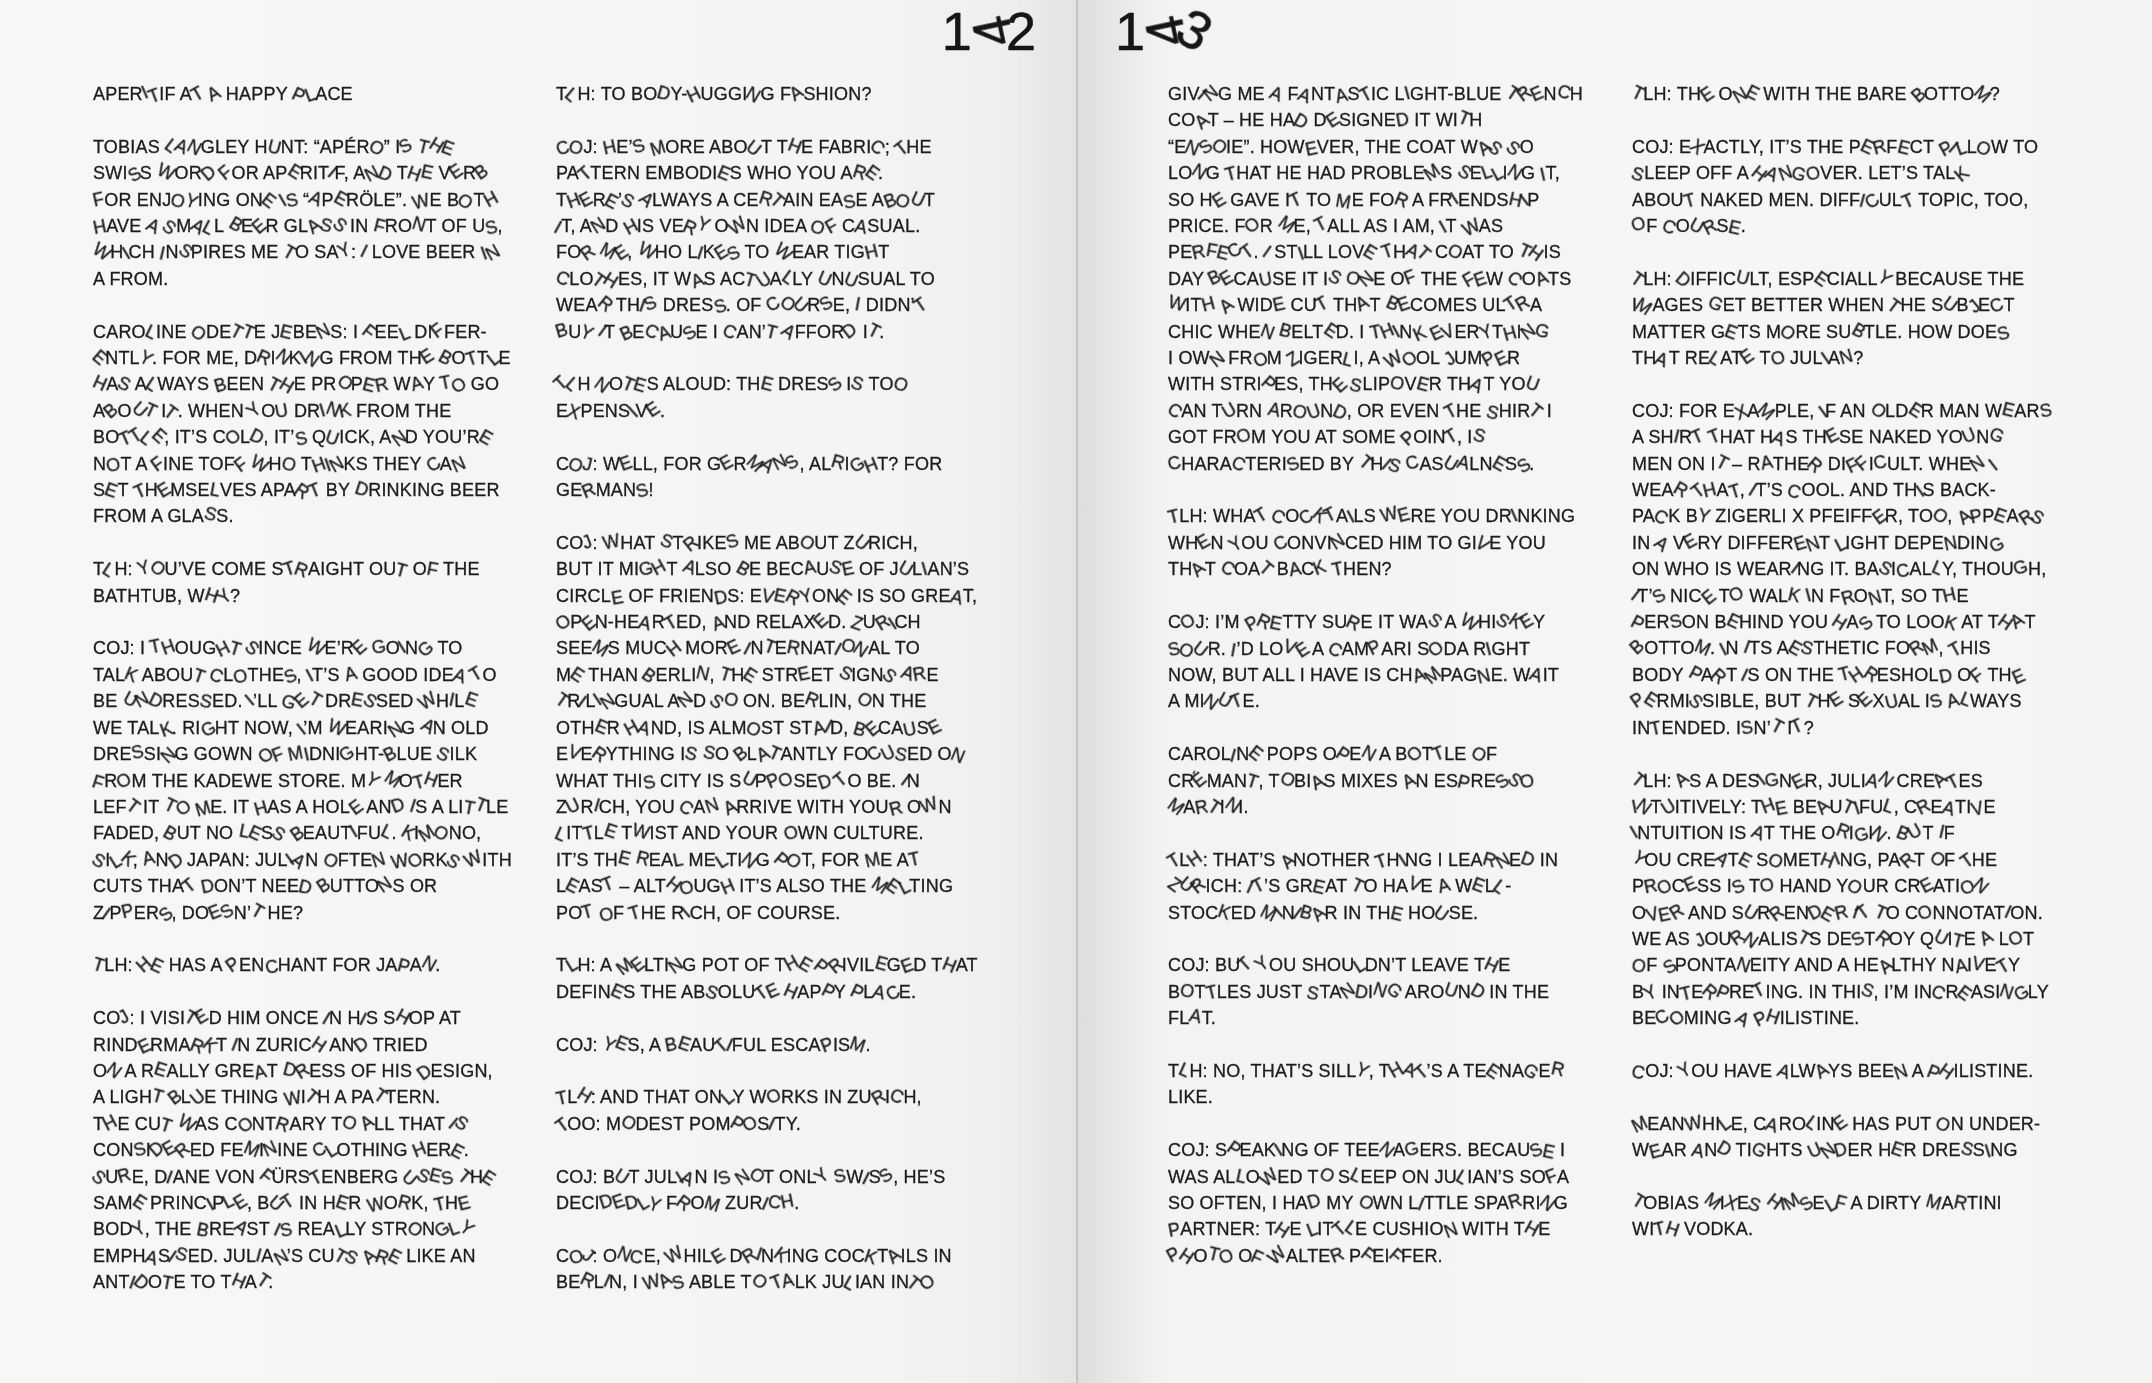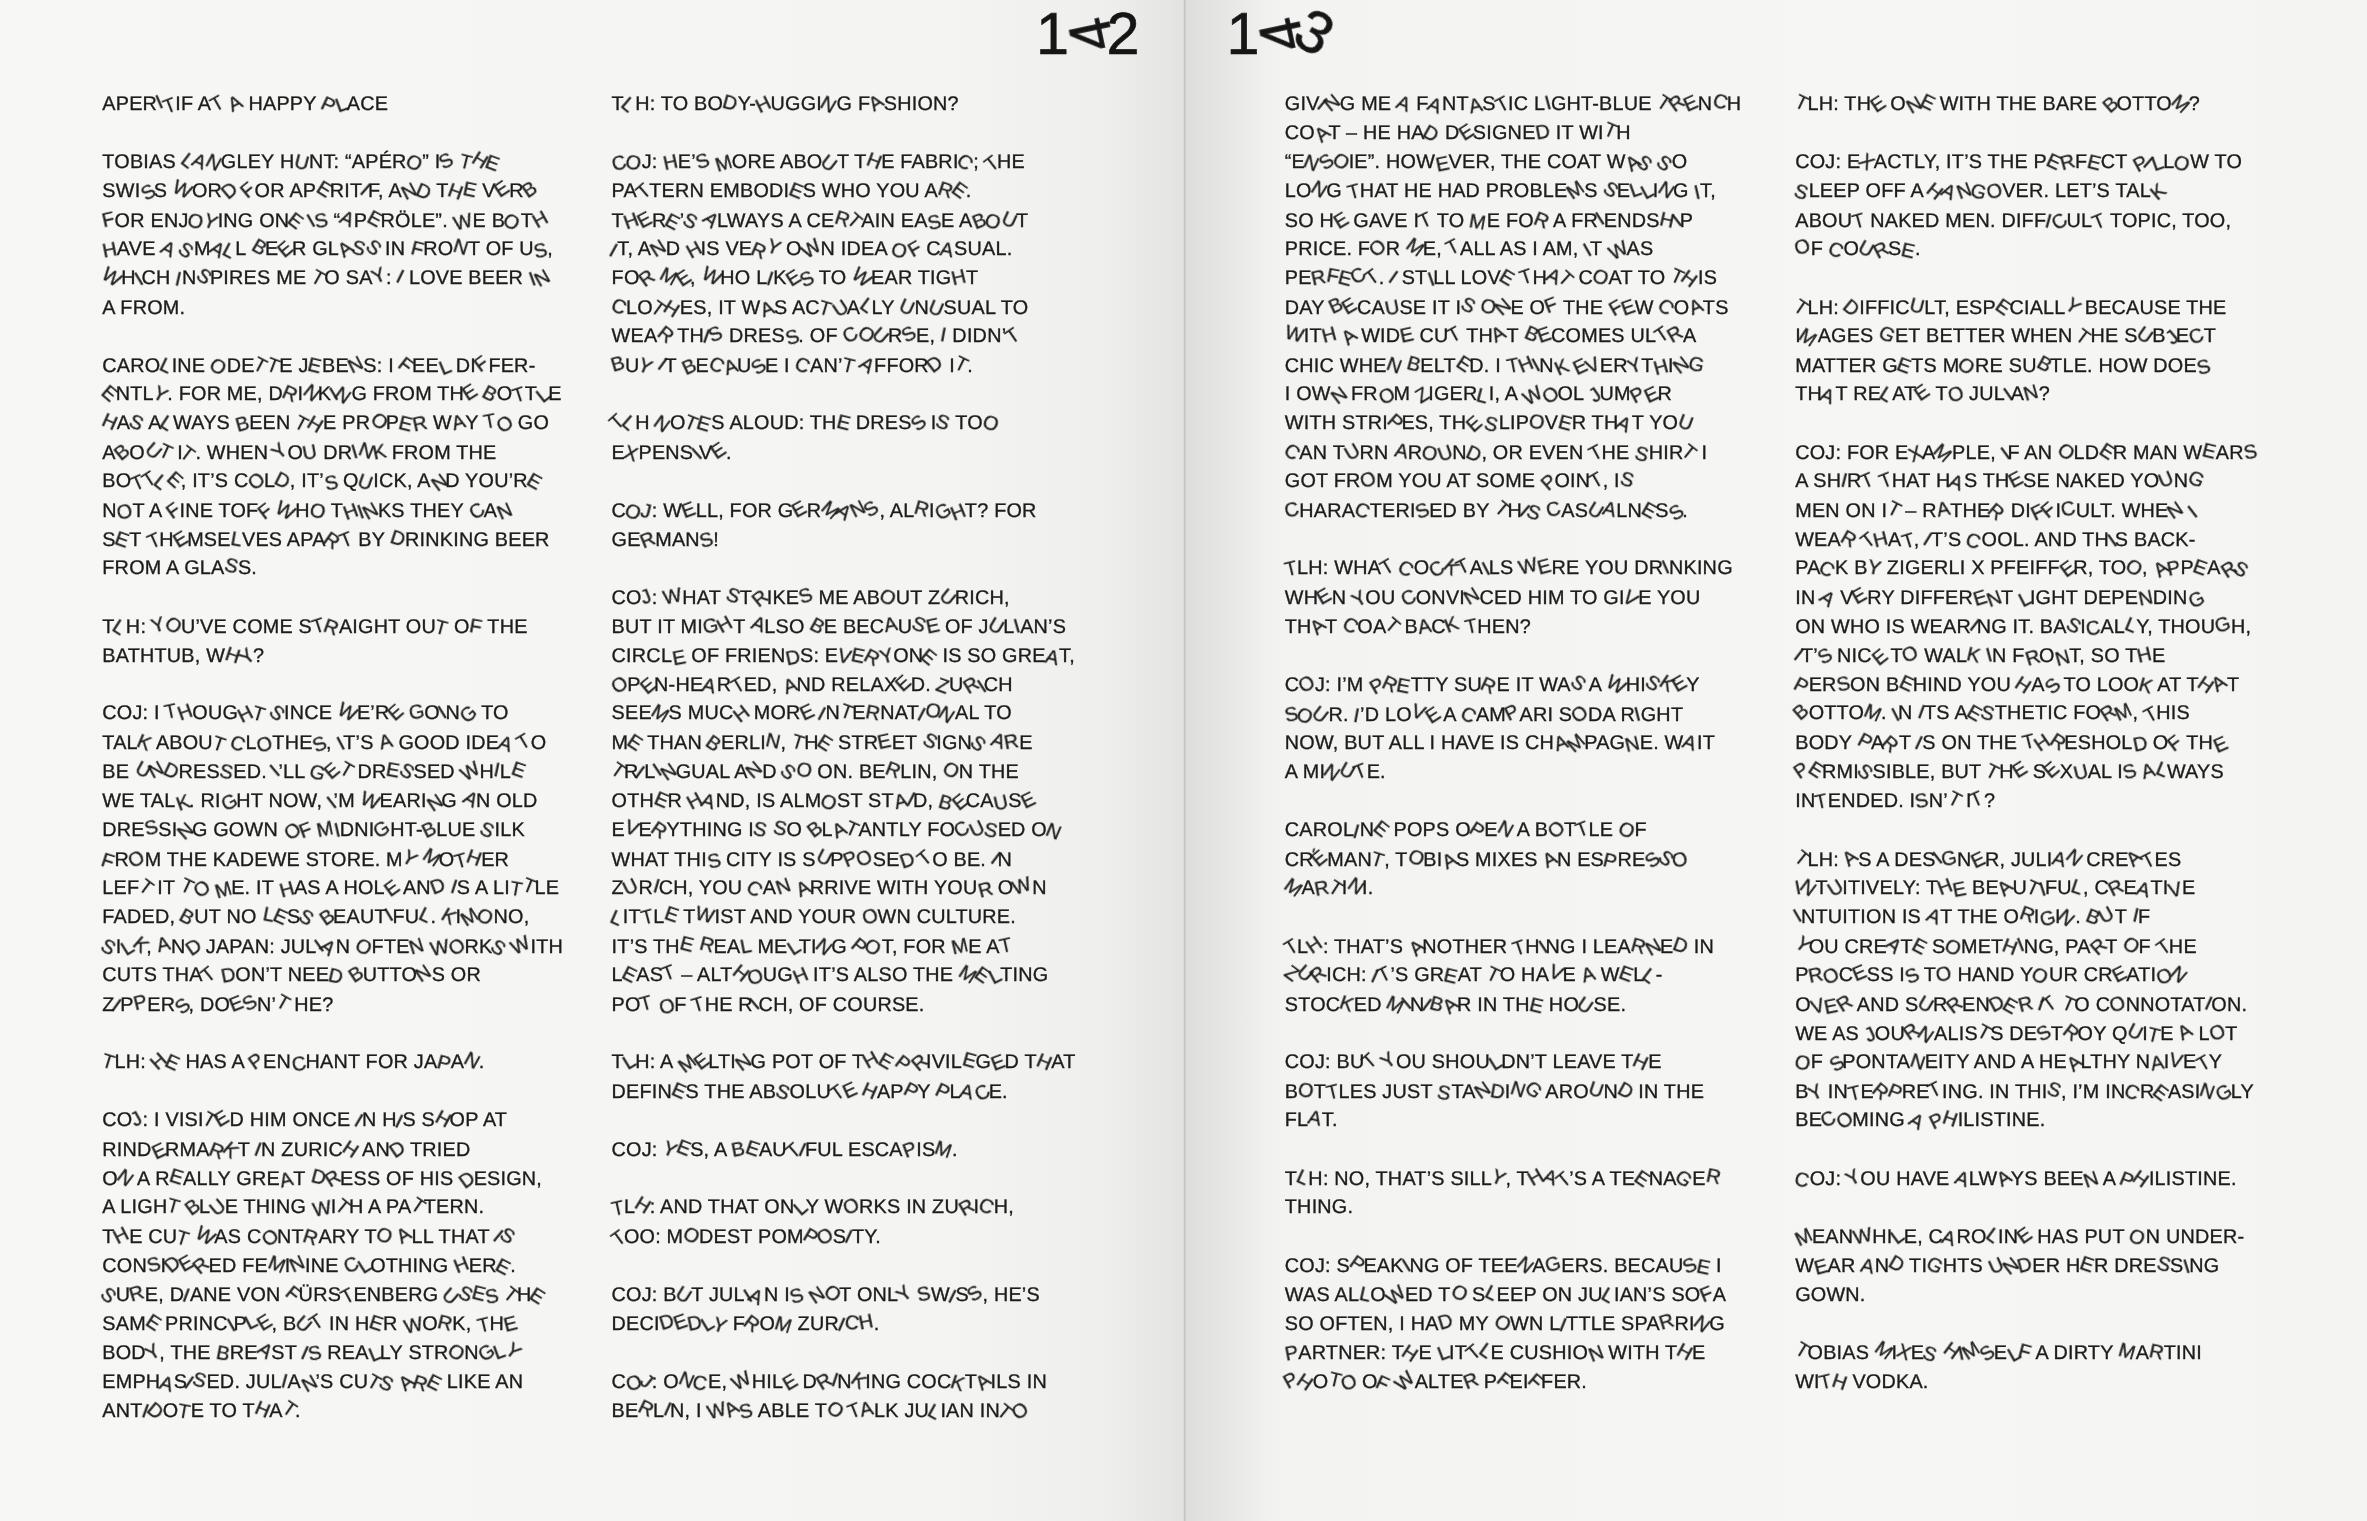--- a/index.html
+++ b/index.html
@@ -210,21 +210,21 @@
           <span class="ln"><span class="rot" style="transform: rotate(36.2deg) translateY(-1.5px);">Z</span><span class="rot" style="transform: rotate(40.9deg) translateY(-1.6px);">U</span><span class="rot" style="transform: rotate(-38.9deg) translateY(-0.6px);">R</span>ICH: <span class="rot" style="transform: rotate(24.4deg) translateY(1.4px);">I</span><span class="rot" style="transform: rotate(-26.1deg) translateY(-0.5px);">T</span>’S GR<span class="rot" style="transform: rotate(13.4deg) translateY(1.1px);">E</span>AT <span class="rot" style="transform: rotate(25deg) translateY(-0.1px);">T</span>O HA<span class="rot" style="transform: rotate(22.8deg) translateY(-2px);">V</span>E <span class="rot" style="transform: rotate(-15.8deg) translateY(-0.3px);">A</span> W<span class="rot" style="transform: rotate(20.3deg) translateY(-0.9px);">E</span>L<span class="rot" style="transform: rotate(36.8deg) translateY(1.3px);">L</span>-</span>
           <span class="ln">STOC<span class="rot" style="transform: rotate(19deg) translateY(-0.8px);">K</span>ED <span class="rot" style="transform: rotate(26.2deg) translateY(0.4px);">M</span><span class="rot" style="transform: rotate(-39.5deg) translateY(-1.4px);">I</span>N<span class="rot" style="transform: rotate(36.4deg) translateY(0.6px);">I</span><span class="rot" style="transform: rotate(15.1deg) translateY(-0.4px);">B</span><span class="rot" style="transform: rotate(-39.9deg) translateY(0.9px);">A</span>R IN TH<span class="rot" style="transform: rotate(13.6deg) translateY(1px);">E</span> HO<span class="rot" style="transform: rotate(33.9deg) translateY(1.1px);">U</span>SE.</span>
         </p>
       <p class="q">
           <span class="ln">COJ: BU<span class="rot" style="transform: rotate(-41.8deg) translateY(-1px);">T</span> <span class="rot" style="transform: rotate(-36.4deg) translateY(-1.6px);">Y</span>OU SHOU<span class="rot" style="transform: rotate(-31.9deg) translateY(1px);">L</span>DN’T LEAVE T<span class="rot" style="transform: rotate(24.3deg) translateY(0.3px);">H</span>E</span>
           <span class="ln">B<span class="rot" style="transform: rotate(11deg) translateY(-0.9px);">O</span>T<span class="rot" style="transform: rotate(-13.4deg) translateY(0.5px);">T</span>LES JUST <span class="rot" style="transform: rotate(10.6deg) translateY(1.4px);">S</span>TA<span class="rot" style="transform: rotate(-34.4deg) translateY(-1.4px);">N</span><span class="rot" style="transform: rotate(10deg) translateY(0.2px);">D</span>I<span class="rot" style="transform: rotate(18.3deg) translateY(-1.9px);">N</span><span class="rot" style="transform: rotate(40.9deg) translateY(-1.8px);">G</span> ARO<span class="rot" style="transform: rotate(18.9deg) translateY(-1.6px);">U</span>N<span class="rot" style="transform: rotate(28.6deg) translateY(-0.8px);">D</span> IN THE</span>
           <span class="ln">FL<span class="rot" style="transform: rotate(12.2deg) translateY(-1.8px);">A</span>T.</span>
         </p>
       <p class="q">
           <span class="ln">T<span class="rot" style="transform: rotate(24.2deg) translateY(-0.9px);">L</span>H: NO, THAT’S SILL<span class="rot" style="transform: rotate(24deg) translateY(-0.6px);">Y</span>, T<span class="rot" style="transform: rotate(-30deg) translateY(-1.3px);">H</span><span class="rot" style="transform: rotate(19.6deg) translateY(-0.9px);">A</span><span class="rot" style="transform: rotate(-39.6deg) translateY(1.6px);">T</span>’S A TE<span class="rot" style="transform: rotate(34.2deg) translateY(0.5px);">E</span>NA<span class="rot" style="transform: rotate(35deg) translateY(0.6px);">G</span>E<span class="rot" style="transform: rotate(11.9deg) translateY(-1.8px);">R</span></span>
-          <span class="ln">THING.</span>
+          <span class="ln">LIKE.</span>
         </p>
       <p class="q">
           <span class="ln">COJ: S<span class="rot" style="transform: rotate(35.2deg) translateY(-1.6px);">P</span>EAK<span class="rot" style="transform: rotate(-31.6deg) translateY(0.2px);">I</span>NG OF TEE<span class="rot" style="transform: rotate(40.2deg) translateY(-0.2px);">N</span>A<span class="rot" style="transform: rotate(-17.2deg) translateY(-1px);">G</span>ERS. BECAU<span class="rot" style="transform: rotate(-24.2deg) translateY(0.3px);">S</span><span class="rot" style="transform: rotate(11.9deg) translateY(1.8px);">E</span> I</span>
           <span class="ln">WAS AL<span class="rot" style="transform: rotate(12.3deg) translateY(-0.5px);">L</span>O<span class="rot" style="transform: rotate(-37.5deg) translateY(0.5px);">W</span>ED T<span class="rot" style="transform: rotate(29.4deg) translateY(-1.9px);">O</span> S<span class="rot" style="transform: rotate(26.4deg) translateY(-1.9px);">L</span>EEP ON JU<span class="rot" style="transform: rotate(30.3deg) translateY(0.5px);">L</span>IAN’S SO<span class="rot" style="transform: rotate(-22.1deg) translateY(-0.8px);">F</span>A</span>
           <span class="ln">SO OFTEN, I HA<span class="rot" style="transform: rotate(-17.3deg) translateY(-1.8px);">D</span> MY <span class="rot" style="transform: rotate(29.8deg) translateY(-0.3px);">O</span>WN L<span class="rot" style="transform: rotate(22deg) translateY(1.5px);">I</span>TTLE SPA<span class="rot" style="transform: rotate(-17.1deg) translateY(-1.9px);">R</span>RI<span class="rot" style="transform: rotate(38.2deg) translateY(0.5px);">N</span>G</span>
           <span class="ln"><span class="rot" style="transform: rotate(-10.4deg) translateY(0.9px);">P</span>ARTNER: T<span class="rot" style="transform: rotate(33.1deg) translateY(1.5px);">H</span>E <span class="rot" style="transform: rotate(-20.8deg) translateY(0.7px);">L</span>IT<span class="rot" style="transform: rotate(-40.2deg) translateY(0.1px);">T</span><span class="rot" style="transform: rotate(35.1deg) translateY(-1.5px);">L</span>E CUSHIO<span class="rot" style="transform: rotate(-20.6deg) translateY(1.4px);">N</span> WITH T<span class="rot" style="transform: rotate(27.9deg) translateY(-0.2px);">H</span>E</span>
           <span class="ln"><span class="rot" style="transform: rotate(-28.5deg) translateY(-1.6px);">P</span><span class="rot" style="transform: rotate(33.8deg) translateY(0.4px);">H</span>O<span class="rot" style="transform: rotate(13.3deg) translateY(-1.8px);">T</span><span class="rot" style="transform: rotate(-22.2deg) translateY(0.6px);">O</span> O<span class="rot" style="transform: rotate(24.7deg) translateY(1.6px);">F</span> <span class="rot" style="transform: rotate(-41.6deg) translateY(-0.9px);">W</span>ALTE<span class="rot" style="transform: rotate(-20.7deg) translateY(-1px);">R</span> P<span class="rot" style="transform: rotate(38.1deg) translateY(-1.7px);">F</span>EI<span class="rot" style="transform: rotate(40.9deg) translateY(-0.5px);">F</span>FER.</span>
         </p>
     </div>
 
@@ -270,21 +270,20 @@
           <span class="ln"><span class="rot" style="transform: rotate(12.9deg) translateY(1.1px);">O</span>F <span class="rot" style="transform: rotate(-33deg) translateY(1.9px);">S</span>PONTA<span class="rot" style="transform: rotate(18.6deg) translateY(0.1px);">N</span>EITY AND A HE<span class="rot" style="transform: rotate(-38.8deg) translateY(1.5px);">A</span>LTHY N<span class="rot" style="transform: rotate(-10.3deg) translateY(1.2px);">A</span>I<span class="rot" style="transform: rotate(13.3deg) translateY(-0.9px);">V</span>E<span class="rot" style="transform: rotate(-29.9deg) translateY(1.5px);">T</span>Y</span>
           <span class="ln">B<span class="rot" style="transform: rotate(-25.9deg) translateY(0.9px);">Y</span> IN<span class="rot" style="transform: rotate(-13.7deg) translateY(1.7px);">T</span>E<span class="rot" style="transform: rotate(39.5deg) translateY(0px);">R</span><span class="rot" style="transform: rotate(22.2deg) translateY(0.5px);">P</span>RE<span class="rot" style="transform: rotate(-26.6deg) translateY(-1.8px);">T</span>ING. IN THI<span class="rot" style="transform: rotate(19.5deg) translateY(-1.5px);">S</span>, I’M IN<span class="rot" style="transform: rotate(24.6deg) translateY(0.7px);">C</span>R<span class="rot" style="transform: rotate(37.3deg) translateY(1.5px);">E</span>ASI<span class="rot" style="transform: rotate(19.5deg) translateY(-0.2px);">N</span><span class="rot" style="transform: rotate(-30.5deg) translateY(1.3px);">G</span>LY</span>
           <span class="ln">BE<span class="rot" style="transform: rotate(-28.4deg) translateY(-1.1px);">C</span><span class="rot" style="transform: rotate(-38.4deg) translateY(0.1px);">O</span>MING <span class="rot" style="transform: rotate(31deg) translateY(1.4px);">A</span> <span class="rot" style="transform: rotate(-25.8deg) translateY(0.9px);">P</span><span class="rot" style="transform: rotate(18.7deg) translateY(-1.2px);">H</span>ILISTINE.</span>
         </p>
       <p class="q">
           <span class="ln"><span class="rot" style="transform: rotate(13.1deg) translateY(1.5px);">C</span>OJ: <span class="rot" style="transform: rotate(-29.2deg) translateY(-0.9px);">Y</span>OU HAVE <span class="rot" style="transform: rotate(19.8deg) translateY(0.6px);">A</span>LW<span class="rot" style="transform: rotate(-31.9deg) translateY(-0.3px);">A</span>YS BEE<span class="rot" style="transform: rotate(-18.9deg) translateY(1.1px);">N</span> A <span class="rot" style="transform: rotate(21.4deg) translateY(1.6px);">P</span><span class="rot" style="transform: rotate(35.2deg) translateY(0.8px);">H</span>ILISTINE.</span>
         </p>
       <p class="q">
           <span class="ln"><span class="rot" style="transform: rotate(-25.7deg) translateY(0.4px);">M</span>EAN<span class="rot" style="transform: rotate(-13deg) translateY(-0.6px);">W</span>HI<span class="rot" style="transform: rotate(-36.3deg) translateY(-0.2px);">L</span>E, C<span class="rot" style="transform: rotate(16.7deg) translateY(1.4px);">A</span>RO<span class="rot" style="transform: rotate(36.2deg) translateY(-1.2px);">L</span>IN<span class="rot" style="transform: rotate(-34.9deg) translateY(-1.3px);">E</span> HAS PUT <span class="rot" style="transform: rotate(25.3deg) translateY(0.7px);">O</span>N UNDER-</span>
           <span class="ln">W<span class="rot" style="transform: rotate(-15.3deg) translateY(1.6px);">E</span>AR <span class="rot" style="transform: rotate(11.7deg) translateY(0.9px);">A</span>N<span class="rot" style="transform: rotate(30.2deg) translateY(-1.4px);">D</span> TI<span class="rot" style="transform: rotate(25.3deg) translateY(0.2px);">G</span>HTS <span class="rot" style="transform: rotate(-23.8deg) translateY(0.5px);">U</span><span class="rot" style="transform: rotate(-37.9deg) translateY(0.9px);">N</span><span class="rot" style="transform: rotate(-15deg) translateY(-0.2px);">D</span>ER H<span class="rot" style="transform: rotate(19.1deg) translateY(-0.8px);">E</span>R DRE<span class="rot" style="transform: rotate(15.9deg) translateY(-0.9px);">S</span>S<span class="rot" style="transform: rotate(-17.3deg) translateY(1.2px);">I</span>NG</span>
-          <span class="ln">GOWN.</span>
         </p>
       <p class="q">
           <span class="ln"><span class="rot" style="transform: rotate(31.3deg) translateY(-2px);">T</span>OBIAS <span class="rot" style="transform: rotate(36deg) translateY(-2px);">M</span>I<span class="rot" style="transform: rotate(22.8deg) translateY(0px);">X</span>E<span class="rot" style="transform: rotate(19.2deg) translateY(1.9px);">S</span> <span class="rot" style="transform: rotate(36.3deg) translateY(-1.5px);">H</span><span class="rot" style="transform: rotate(-12.1deg) translateY(1px);">I</span><span class="rot" style="transform: rotate(-32.1deg) translateY(-1.7px);">M</span><span class="rot" style="transform: rotate(-36.3deg) translateY(1px);">S</span>E<span class="rot" style="transform: rotate(-29.1deg) translateY(2px);">L</span><span class="rot" style="transform: rotate(15.2deg) translateY(-0.5px);">F</span> A DIRTY <span class="rot" style="transform: rotate(16.3deg) translateY(-0.7px);">M</span>A<span class="rot" style="transform: rotate(12.6deg) translateY(-0.2px);">R</span>TINI</span>
           <span class="ln">WI<span class="rot" style="transform: rotate(-13.4deg) translateY(0px);">T</span><span class="rot" style="transform: rotate(18.7deg) translateY(0.2px);">H</span> VODKA.</span>
         </p>
     </div>
   </div>
 
 </div>
 

